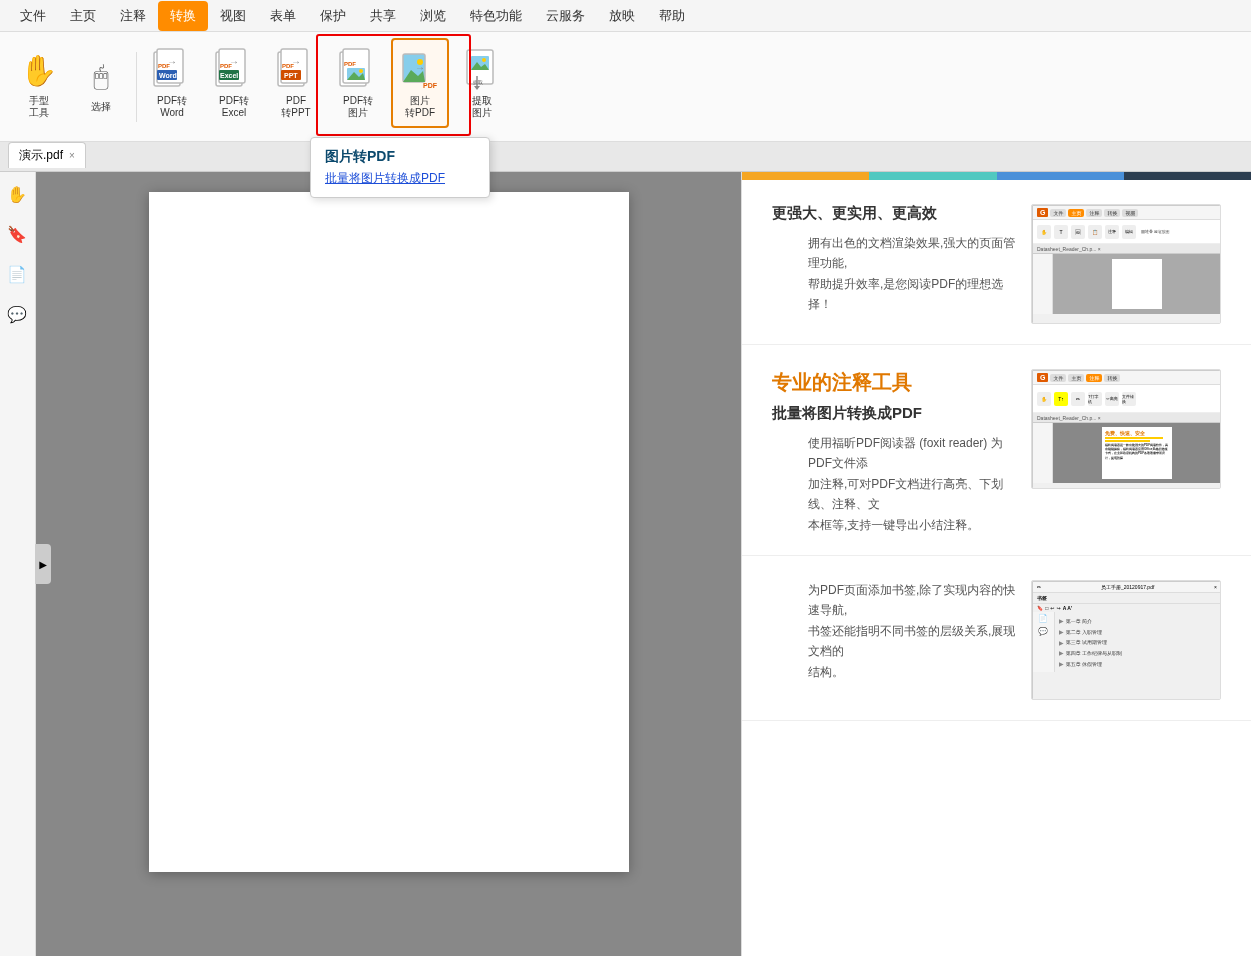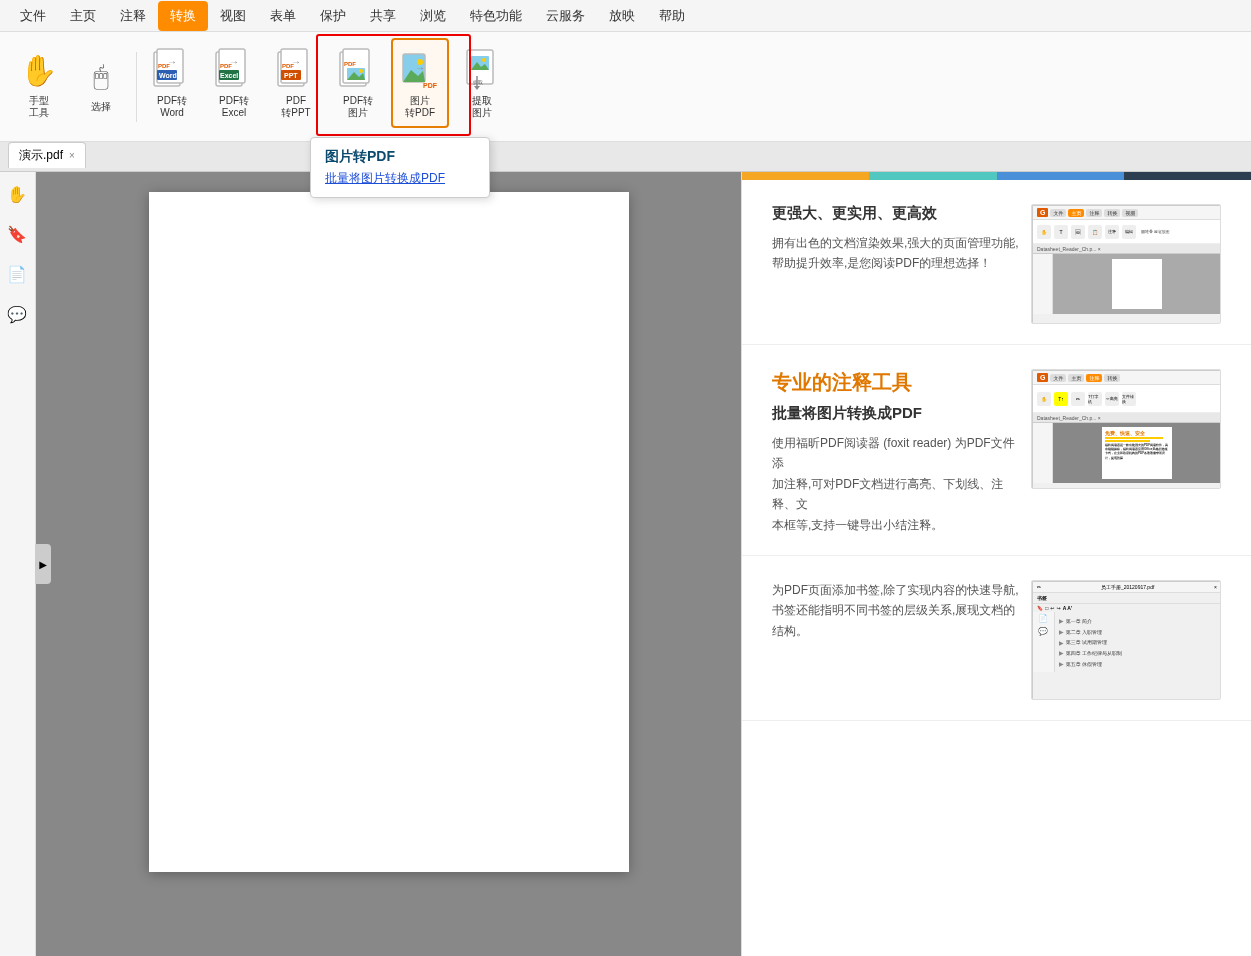--- a/index.html
+++ b/index.html
@@ -188,20 +188,21 @@
     .section-subtitle {
       font-size: 15px;
       color: #333;
       margin-bottom: 10px;
       font-weight: bold;
     }
     .section-text {
       font-size: 12px;
       color: #555;
       line-height: 1.7;
+      margin-left: 36px;
     }
     .section-image {
       float: right;
       width: 190px;
       height: 120px;
       margin-left: 12px;
       border: 1px solid #ddd;
       background: #f9f9f9;
       border-radius: 2px;
       overflow: hidden;

